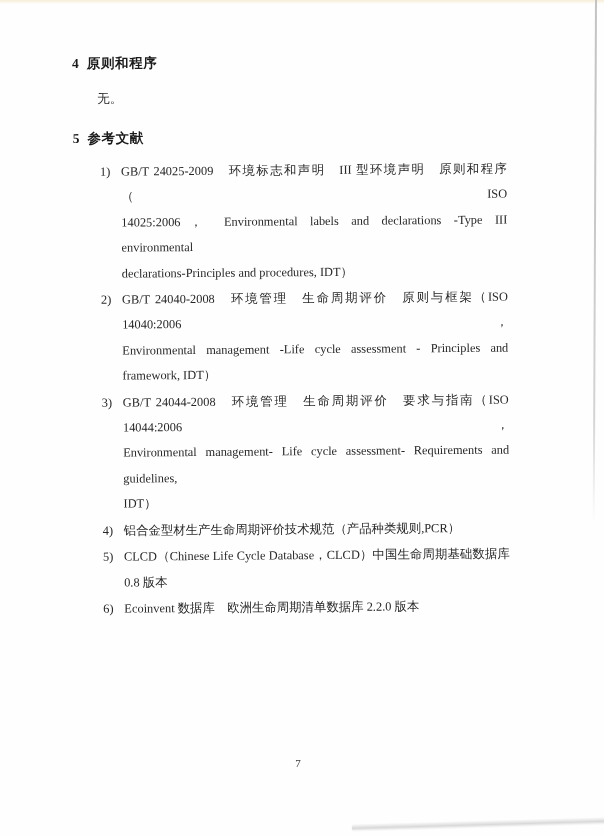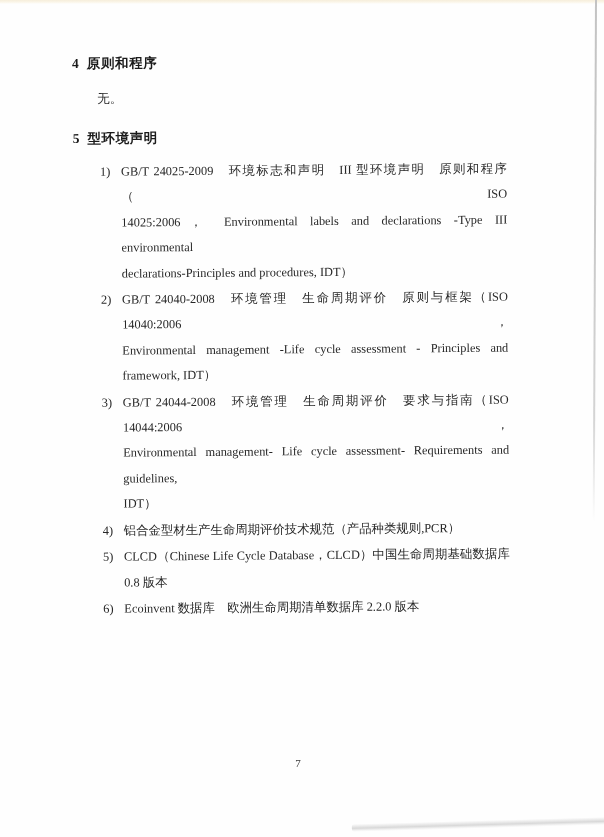--- a/index.html
+++ b/index.html
@@ -127,21 +127,21 @@
 
   <div class="content">
 
     <div class="section-heading heading-4">
       <span class="sec-num">4</span><span>原则和程序</span>
     </div>
 
     <div class="none-body">无。</div>
 
     <div class="section-heading heading-5">
-      <span class="sec-num">5</span><span>型环境声明</span>
+      <span class="sec-num">5</span><span>参考文献</span>
     </div>
 
     <div class="ref-list">
         <div class="ref-item">
           <span class="ref-num">1)</span>
           <div class="ref-body">
             <div class="ref-line stretch">GB/T 24025-2009　环境标志和声明　III 型环境声明　原则和程序（ISO</div>
             <div class="ref-line stretch">14025:2006， Environmental labels and declarations -Type III environmental</div>
             <div class="ref-line">declarations-Principles and procedures, IDT）</div>
           </div>

